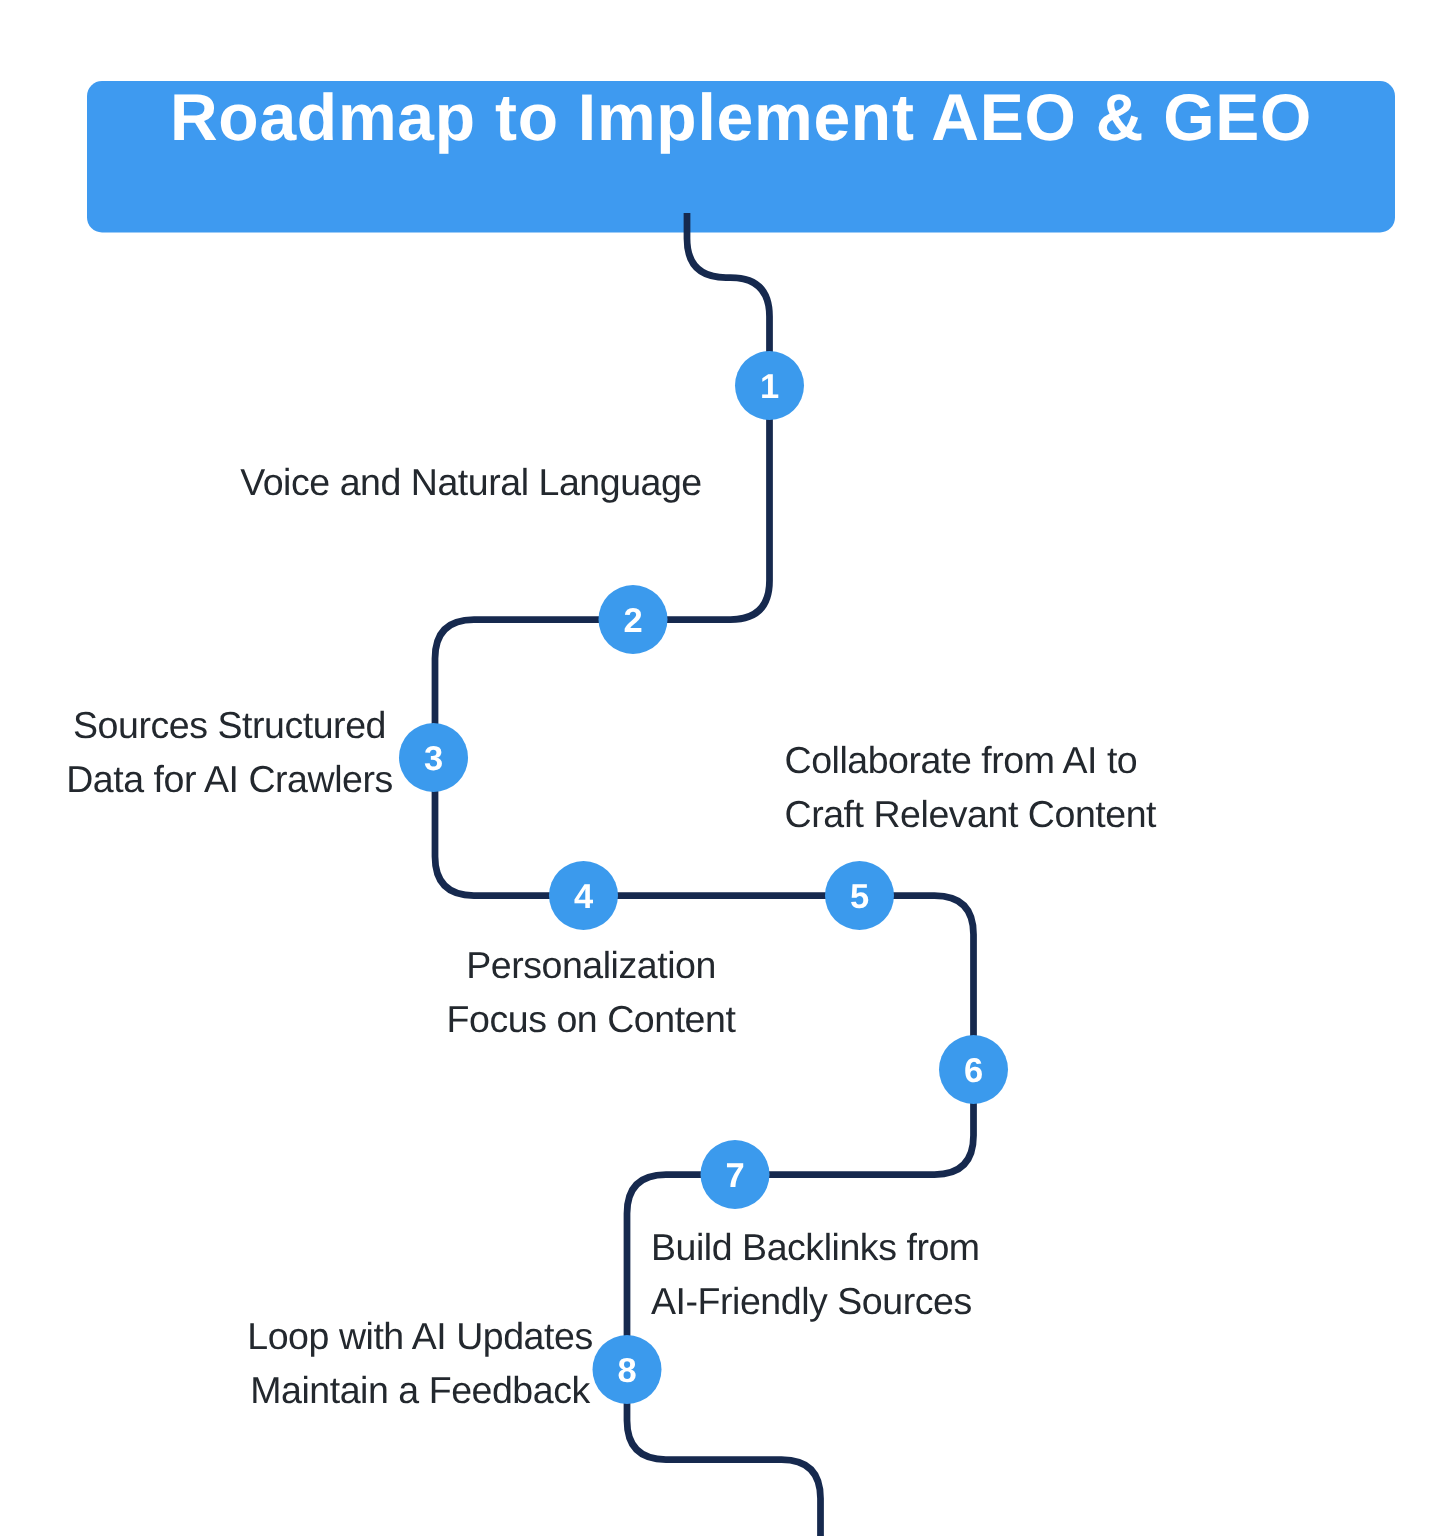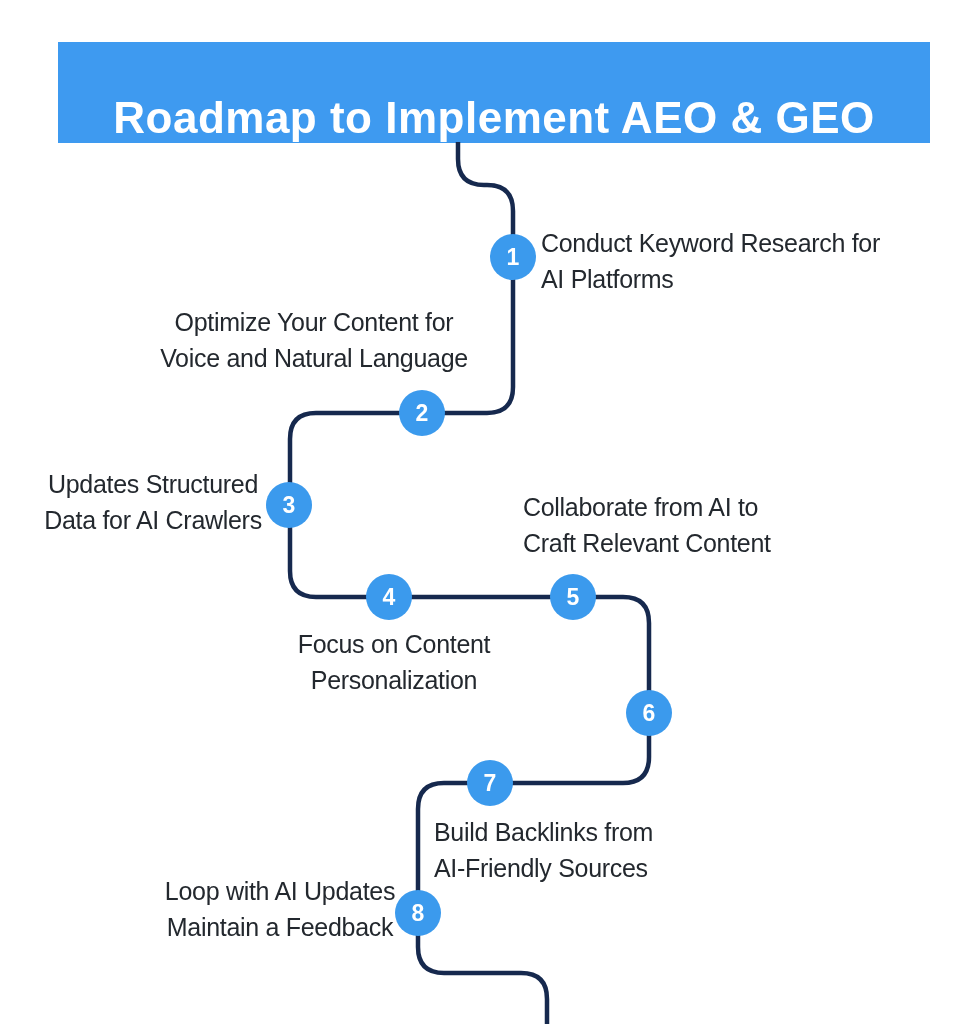--- a/index.html
+++ b/index.html
@@ -13,26 +13,26 @@
   body { font-family: "Liberation Sans", sans-serif; }
   .canvas {
     position: relative;
     width: 962px;
     height: 1024px;
     background: #ffffff;
     overflow: hidden;
   }
   .banner {
     position: absolute;
-    left: 58px; top: 42px;
+    left: 58px; top: 54px;
     width: 872px; height: 101px;
     background: var(--banner-blue);
-    border-radius: 0;
+    border-radius: 10px;
     display: flex;
-    align-items: flex-end;
+    align-items: flex-start;
     justify-content: center;
   }
   .banner h1 {
     color: #ffffff;
     font-size: 44px;
     font-weight: bold;
     letter-spacing: 0.5px;
     white-space: nowrap;
   }
   .path-svg {
@@ -102,38 +102,33 @@
   <div class="node" style="left:626px;top:690px">
     <span>6</span>
   </div>
   <div class="node" style="left:467px;top:760px">
     <span>7</span>
   </div>
   <div class="node" style="left:395px;top:890px">
     <span>8</span>
   </div>
 
-  <div class="label align-left" style="left:541px;top:225px">
-    <div>Conduct Keyword Research for</div>
-    <div>AI Platforms</div>
-  </div>
 
   <div class="label align-center" style="left:134px;top:304px;width:360px">
-    <div>Optimize Your Content for</div>
     <div>Voice and Natural Language</div>
   </div>
 
   <div class="label align-center" style="left:23px;top:466px;width:260px">
-    <div>Updates Structured</div>
+    <div>Sources Structured</div>
     <div>Data for AI Crawlers</div>
   </div>
 
   <div class="label align-center" style="left:264px;top:626px;width:260px">
+    <div>Personalization</div>
     <div>Focus on Content</div>
-    <div>Personalization</div>
   </div>
 
   <div class="label align-left" style="left:523px;top:489px">
     <div>Collaborate from AI to</div>
     <div>Craft Relevant Content</div>
   </div>
 
   <div class="label align-left" style="left:687px;top:677px">
   </div>
 

